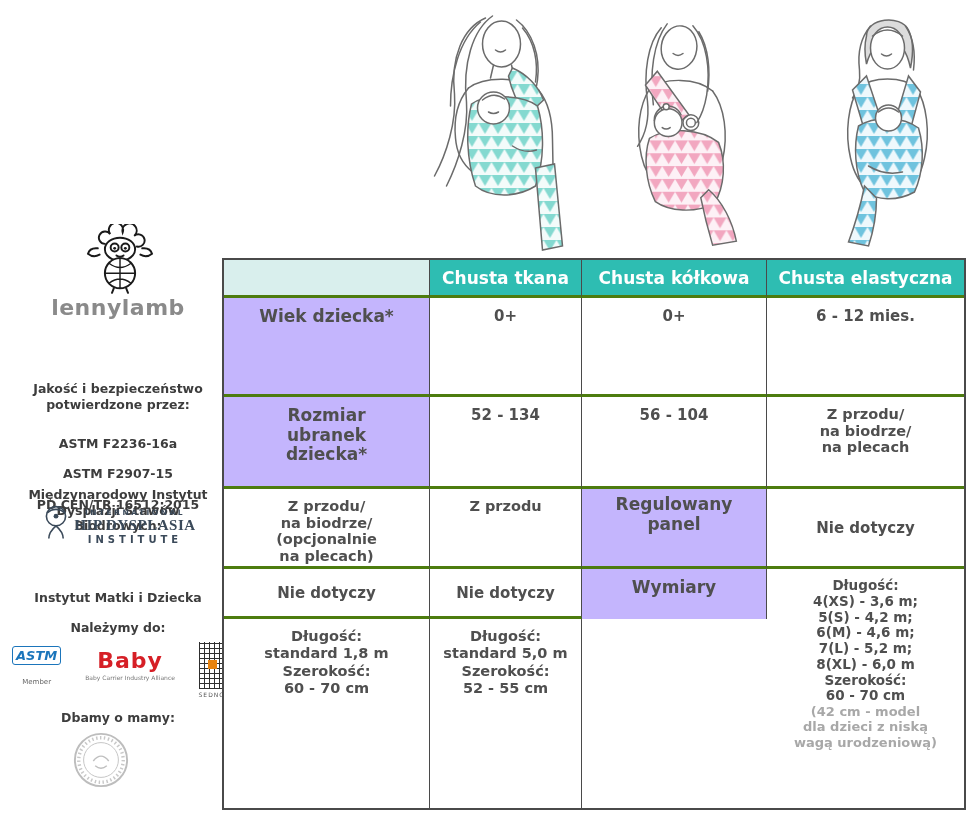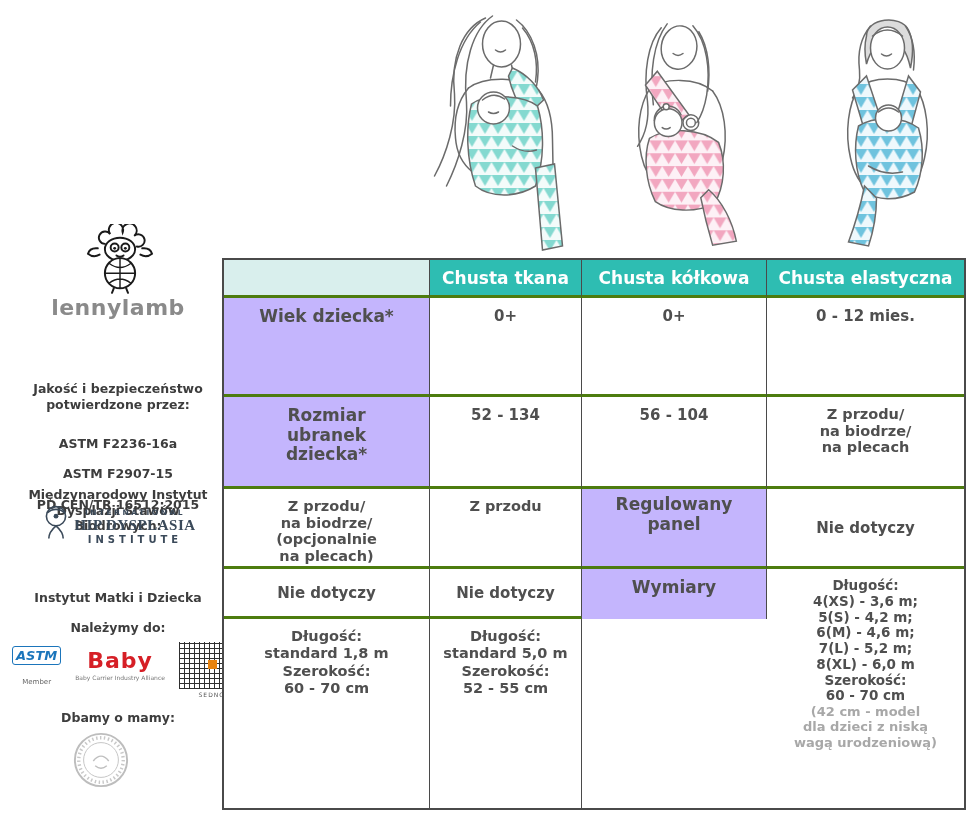--- a/index.html
+++ b/index.html
@@ -12,21 +12,21 @@
   .side-text{position:absolute;left:12px;width:212px;text-align:center;font-weight:bold;
              color:#3d3d3d;font-size:12.5px;line-height:1.25;white-space:pre-line}
   .brand-name{position:absolute;left:12px;width:212px;top:295px;text-align:center;
               font-weight:bold;font-size:22px;color:#8a8a8a;letter-spacing:.5px}
   .standards div{line-height:1.2}
   .ihdi{position:absolute;left:12px;top:501px;width:212px;display:flex;align-items:flex-end;justify-content:center;gap:2px}
   .ihdi-text{text-align:center;color:#3b4a5a}
   .ihdi-l1{font-size:7.5px;letter-spacing:2.5px;font-weight:bold}
   .ihdi-l2{font-size:15px;font-weight:bold;font-family:"Liberation Serif","DejaVu Serif",serif;letter-spacing:.5px}
   .ihdi-l3{font-size:10px;letter-spacing:4px;font-weight:bold}
-  .logo-row{position:absolute;left:12px;top:642px;width:212px;display:flex;align-items:center;justify-content:center;gap:14px}
+  .logo-row{position:absolute;left:12px;top:642px;width:212px;display:flex;align-items:center;justify-content:center;gap:24px}
   .astm-mini{display:flex;flex-direction:column;align-items:center}
   .astm-mini .t{color:#1b75bb;font-weight:bold;font-style:italic;font-size:13px;border:1.5px solid #1b75bb;padding:1px 3px;border-radius:3px}
   .astm-mini .s{color:#666;font-size:7px;margin-top:13px}
   .bcia{display:flex;flex-direction:column;align-items:center}
   .bcia .t{color:#d61f26;font-weight:bold;font-size:22px;letter-spacing:1px;line-height:1}
   .bcia .s{color:#777;font-size:6px;margin-top:2px;white-space:nowrap}
   .sedno{width:47px;height:47px;position:relative;
     background:
       repeating-linear-gradient(0deg,#2e2e2e 0,#2e2e2e 1px,transparent 1px,transparent 5px),
       repeating-linear-gradient(90deg,#2e2e2e 0,#2e2e2e 1px,transparent 1px,transparent 5px);}
@@ -237,21 +237,21 @@
   <div class="ctable">
 
     <div class="cell corner"></div>
     <div class="cell head">Chusta tkana</div>
     <div class="cell head">Chusta kółkowa</div>
     <div class="cell head">Chusta elastyczna</div>
 
     <div class="cell label">Wiek dziecka*</div>
     <div class="cell val">0+</div>
     <div class="cell val">0+</div>
-    <div class="cell val">0 - 12 mies.</div>
+    <div class="cell val">6 - 12 mies.</div>
 
     <div class="cell label">Rozmiar
 ubranek
 dziecka*</div>
     <div class="cell val">52 - 134</div>
     <div class="cell val">56 - 104</div>
 
     <div class="cell val" style="font-size:14.5px;line-height:1.15">Z przodu/
 na biodrze/
 na plecach</div>

